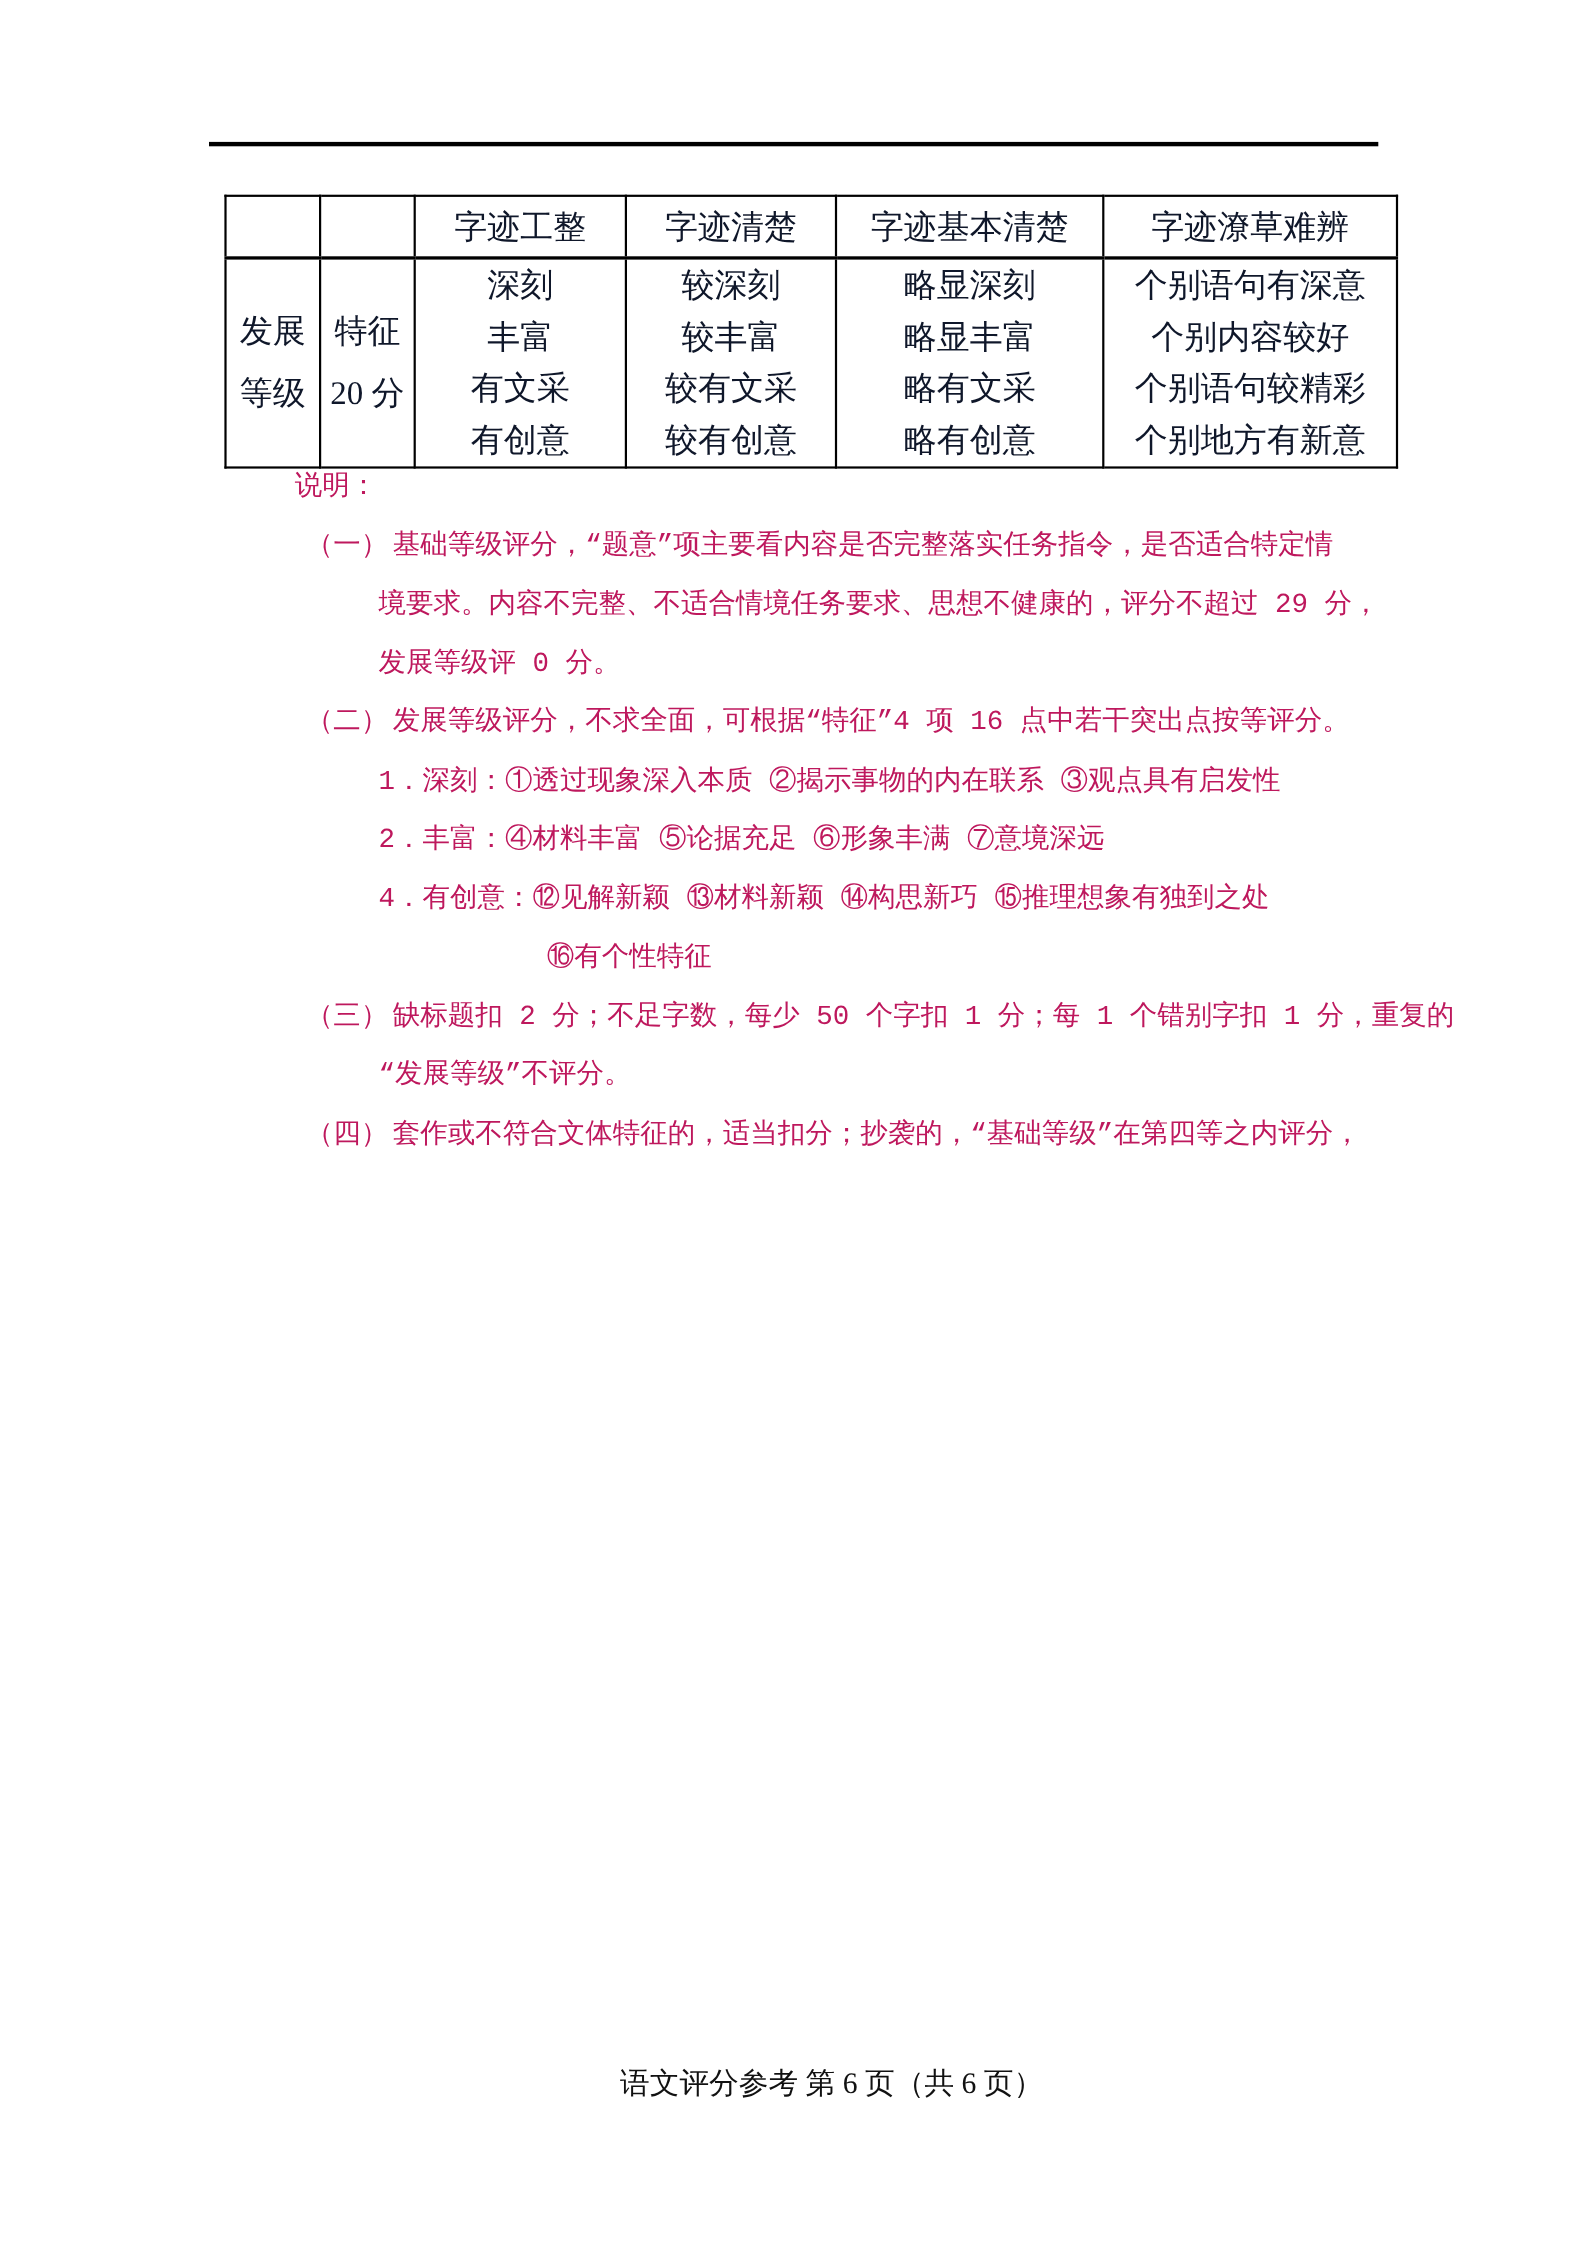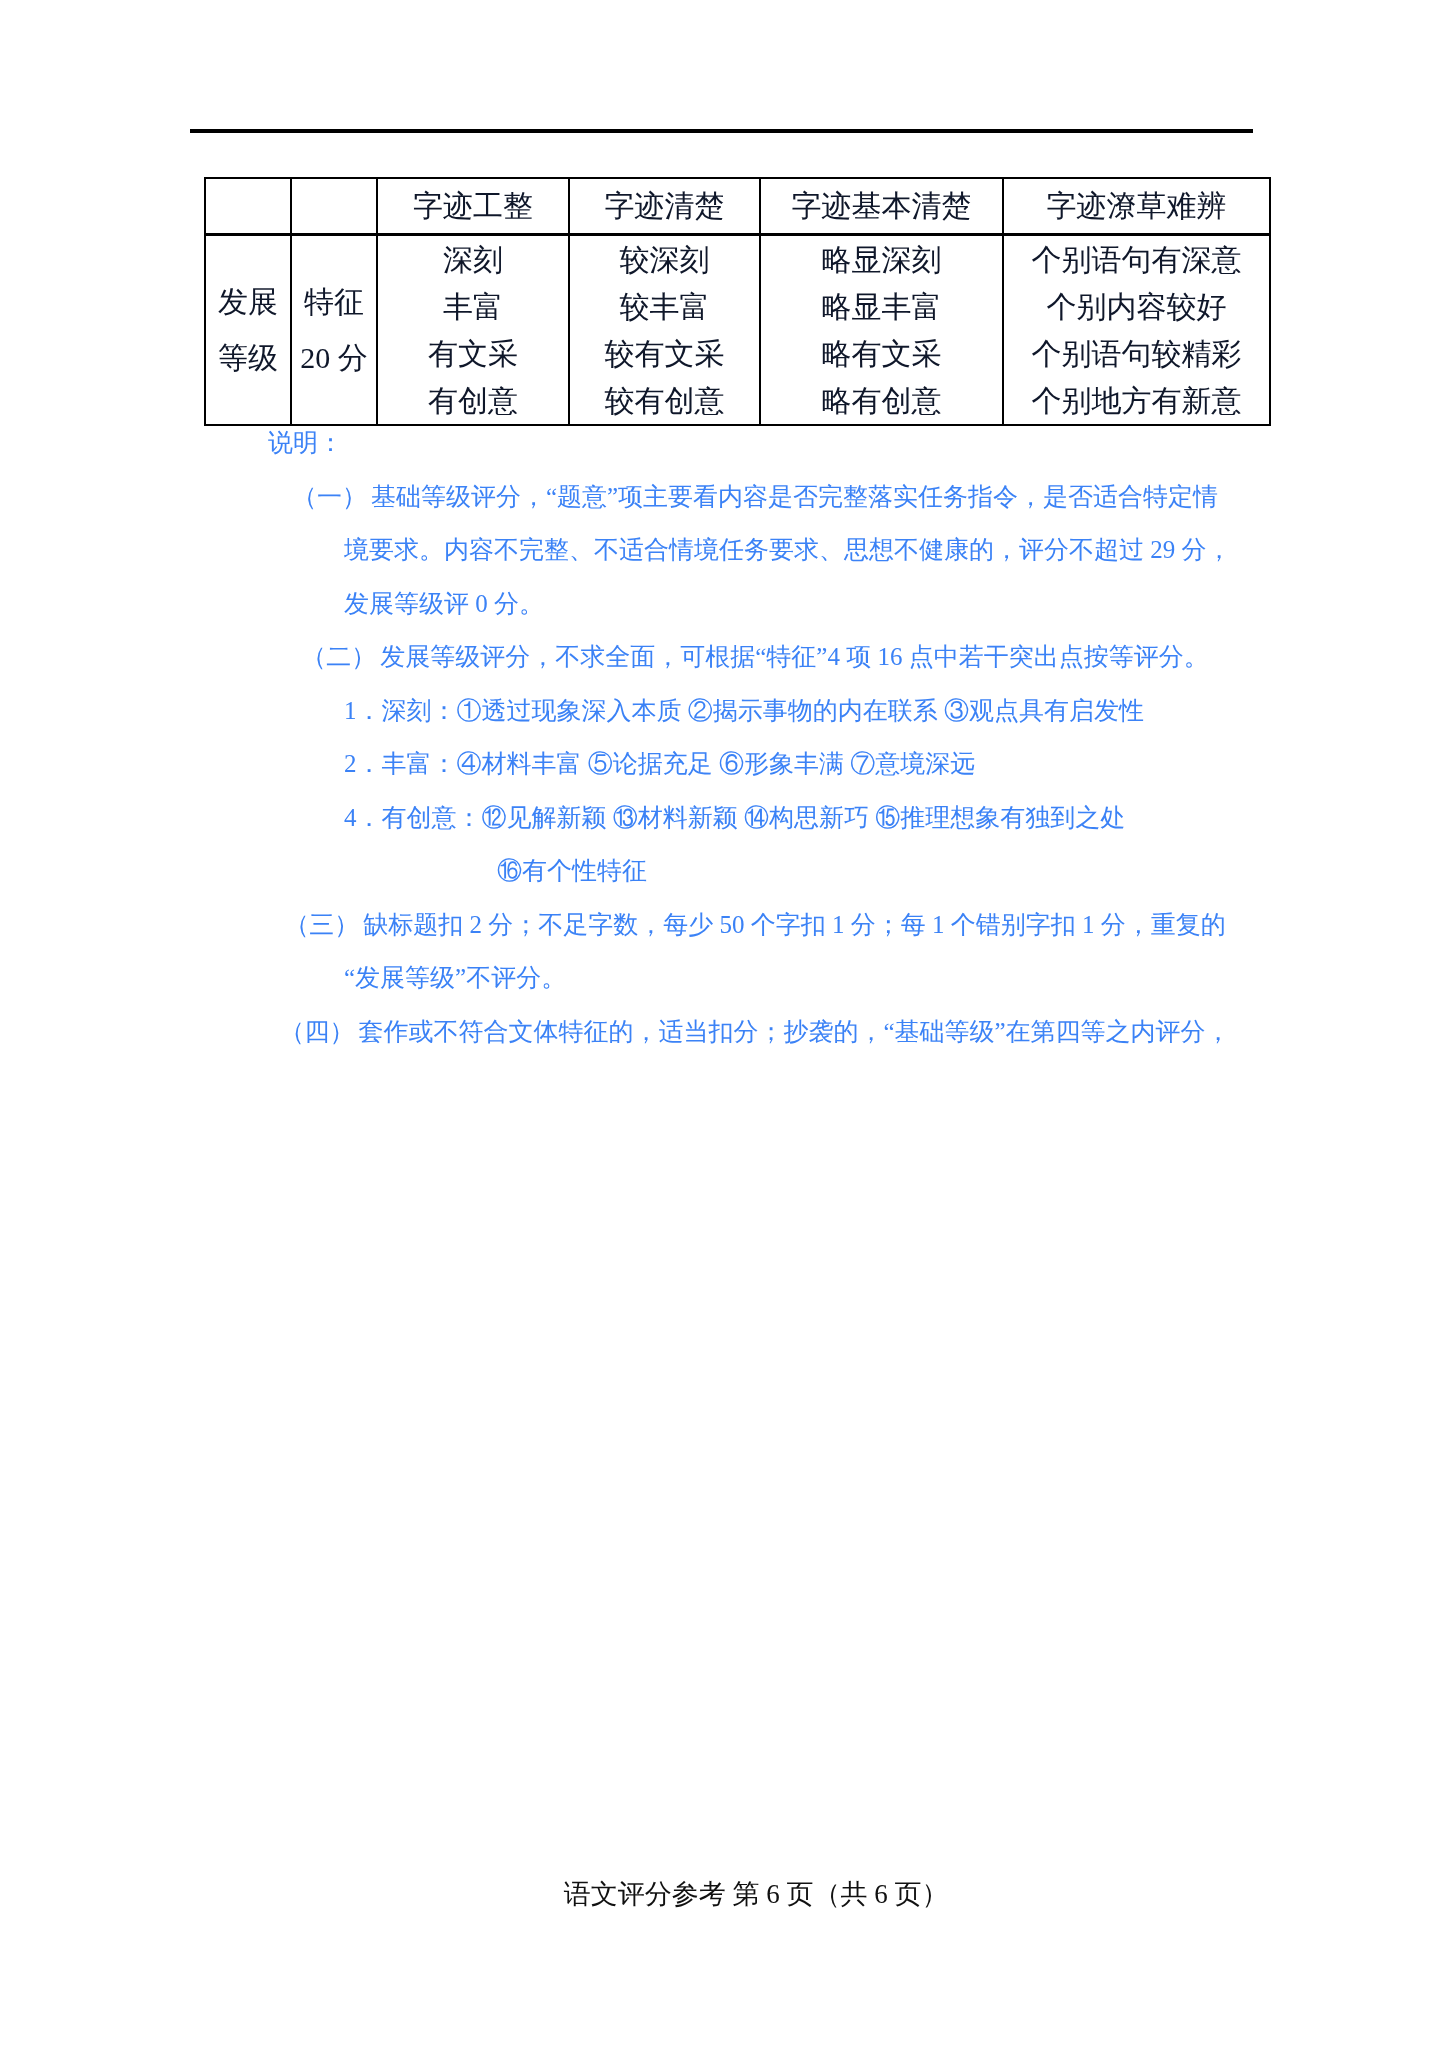--- a/index.html
+++ b/index.html
@@ -31,25 +31,25 @@
     overflow:hidden;
   }
   table.grading tr.hdr td { height:54px; border-bottom:3px solid #000; }
   table.grading tr.body-row td { height:188px; vertical-align:middle; }
   .label-cell div { line-height:56px; }
   .grade-cell div { line-height:47px; }
 
   
   .notes {
     position:absolute; left:0; top:416px; width:1232px;
-    font-size:25px; color:#3b82f6;
+    font-size:25px; color:#be185d;font-family:Liberation Mono, monospace;
   }
   .nl { line-height:53.5px; white-space:pre; }
   .l-heading { padding-left:268px; }
-  .l-item    { padding-left:278px;text-align:center; }
+  .l-item    { padding-left:278px; }
   .l-cont    { padding-left:344px; }
   .l-sub     { padding-left:344px; }
   .l-sub2    { padding-left:497px; }
   .nlabel { margin-right:4px; }
 
   
   .footer {
     position:absolute; top:1876px; left:0; width:1448px;
     text-align:center; font-size:27px; color:#111;margin-left:32px;
   }

